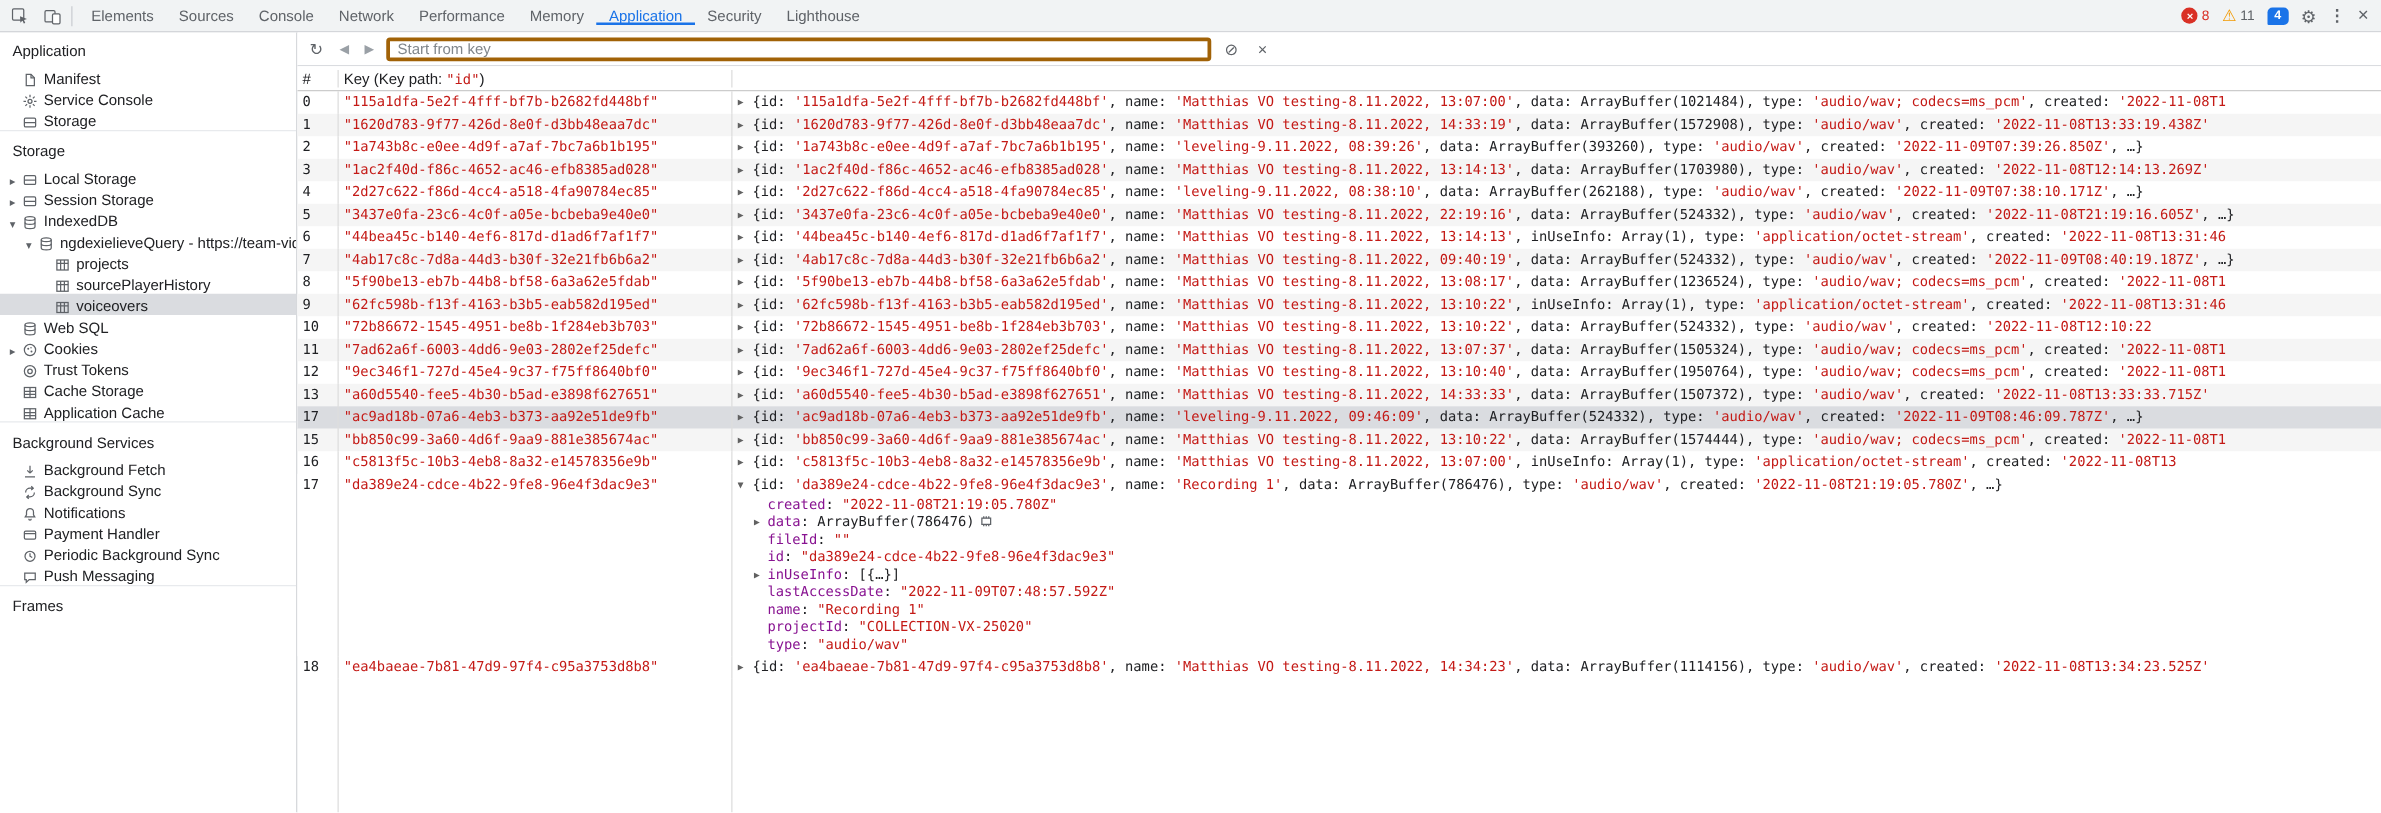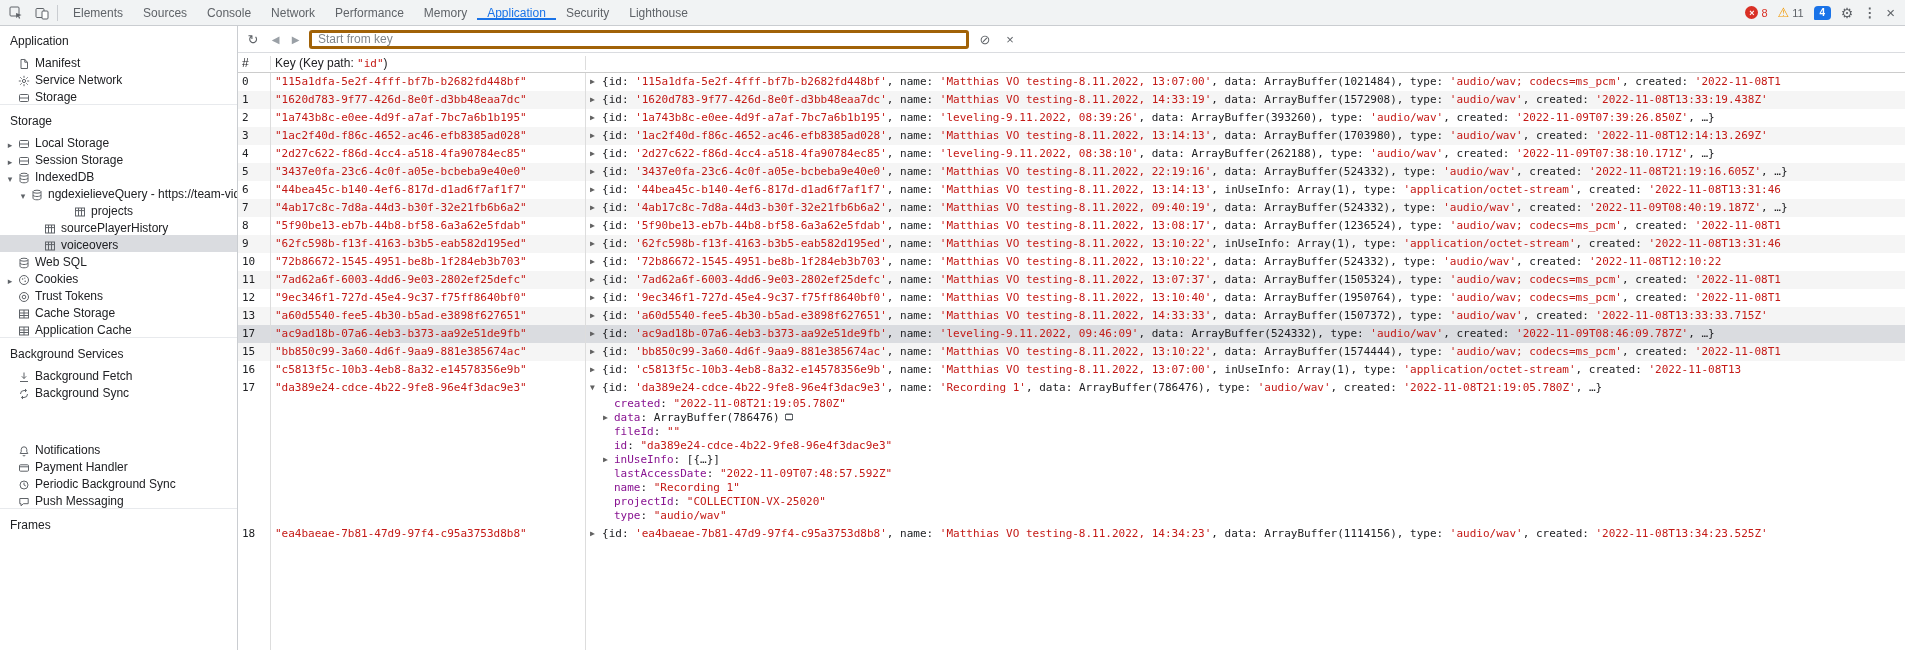--- a/index.html
+++ b/index.html
@@ -135,21 +135,21 @@
             <span class="side-label">Manifest</span>
           </div>
           <div class="side-item" style="padding-left: 4px;">
             <span class="caret"></span>
             <span class="icon">
               <svg width="12" height="12" viewBox="0 0 12 12">
                 <circle cx="6" cy="6" r="1.6" fill="none" stroke="#5f6368"></circle>
                 <path d="M6 .8v2M6 9.2v2M.8 6h2M9.2 6h2M2.3 2.3l1.4 1.4M8.3 8.3l1.4 1.4M9.7 2.3L8.3 3.7M3.7 8.3L2.3 9.7" stroke="#5f6368" fill="none"></path>
               </svg>
             </span>
-            <span class="side-label">Service Network</span>
+            <span class="side-label">Service Console</span>
           </div>
           <div class="side-item" style="padding-left: 4px;">
             <span class="caret"></span>
             <span class="icon">
               <svg width="12" height="12" viewBox="0 0 12 12">
                 <rect x="1.5" y="2.5" width="9" height="7" rx="1" fill="none" stroke="#5f6368"></rect>
                 <path d="M1.5 6h9" stroke="#5f6368"></path>
               </svg>
             </span>
             <span class="side-label">Storage</span>
@@ -190,21 +190,21 @@
             <span class="caret">▾</span>
             <span class="icon">
               <svg width="12" height="12" viewBox="0 0 12 12">
                 <ellipse cx="6" cy="2.7" rx="4" ry="1.5" fill="none" stroke="#5f6368"></ellipse>
                 <path d="M2 2.7v6.6c0 .8 1.8 1.5 4 1.5s4-.7 4-1.5V2.7" fill="none" stroke="#5f6368"></path>
                 <path d="M2 6c0 .8 1.8 1.5 4 1.5S10 6.8 10 6" fill="none" stroke="#5f6368"></path>
               </svg>
             </span>
             <span class="side-label">ngdexielieveQuery - https://team-vidieditor.vi</span>
           </div>
-          <div class="side-item" style="padding-left: 30px; margin-left: 30px;">
+          <div class="side-item" style="padding-left: 30px;">
             <span class="caret"></span>
             <span class="icon">
               <svg width="12" height="12" viewBox="0 0 12 12">
                 <rect x="1.5" y="2" width="9" height="8" fill="none" stroke="#5f6368"></rect>
                 <path d="M1.5 4.6h9M4.5 2v8M7.5 2v8" stroke="#5f6368" fill="none"></path>
               </svg>
             </span>
             <span class="side-label">projects</span>
           </div>
           <div class="side-item" style="padding-left: 30px;">
@@ -292,21 +292,21 @@
           </div>
           <div class="side-item" style="padding-left: 4px;">
             <span class="caret"></span>
             <span class="icon">
               <svg width="12" height="12" viewBox="0 0 12 12">
                 <path d="M2.5 6a3.5 3.5 0 013.5-3.5h2.2M7 1l1.6 1.5L7 4M9.5 6A3.5 3.5 0 016 9.5H3.8M5 8L3.4 9.5 5 11" stroke="#5f6368" fill="none"></path>
               </svg>
             </span>
             <span class="side-label">Background Sync</span>
           </div>
-          <div class="side-item" style="padding-left: 4px; margin-top: 40px;">
+          <div class="side-item" style="padding-left: 4px;">
             <span class="caret"></span>
             <span class="icon">
               <svg width="12" height="12" viewBox="0 0 12 12">
                 <path d="M6 1.8a2.8 2.8 0 012.8 2.8v2.2l1 1.7H2.2l1-1.7V4.6A2.8 2.8 0 016 1.8z" fill="none" stroke="#5f6368"></path>
                 <path d="M5 10a1 1 0 002 0" fill="none" stroke="#5f6368"></path>
               </svg>
             </span>
             <span class="side-label">Notifications</span>
           </div>
           <div class="side-item" style="padding-left: 4px;">

